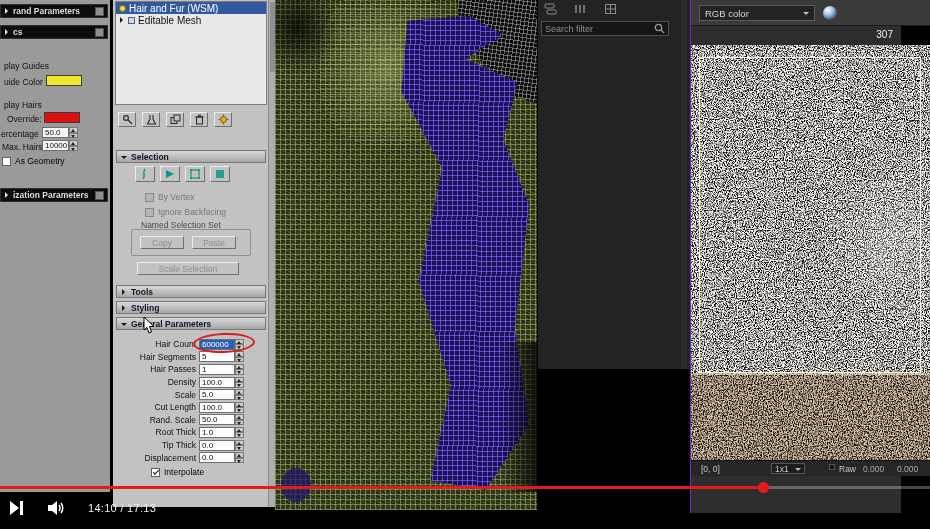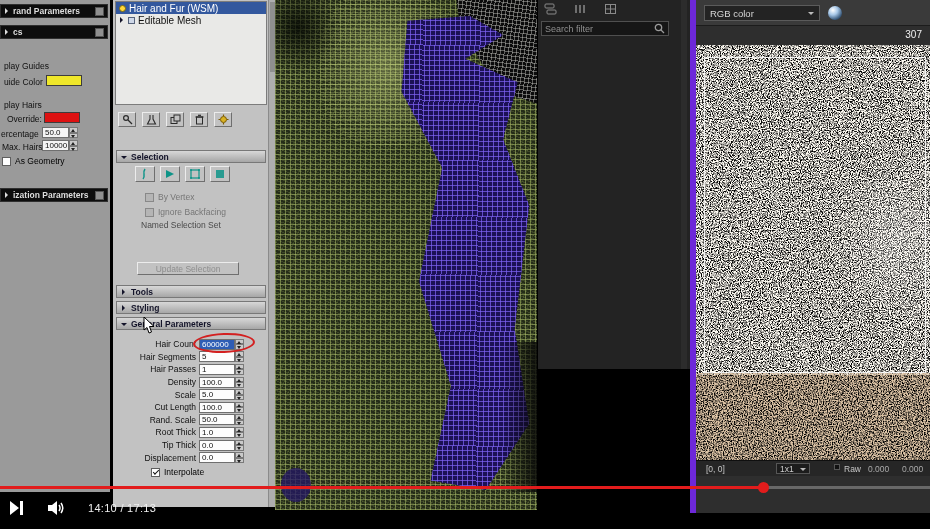--- a/index.html
+++ b/index.html
@@ -68,21 +68,21 @@
 
 
 #scene-panel{position:absolute;left:537px;top:0;width:153px;height:369px;background:#232323;border-left:1px solid #000}
 .sp-icons{position:absolute;left:6px;top:3px;display:flex;gap:17px}
 .spico{width:13px;height:12px;display:flex;align-items:center;justify-content:center}
 #search-box{position:absolute;left:3px;top:21px;width:128px;height:15px;background:#161616;border:1px solid #4f4f4f;display:flex;align-items:center;padding:0 3px;gap:3px}
 #search-box .ph{font-size:9px;color:#8f8f8f;flex:1;white-space:nowrap;overflow:hidden}
 #sp-scroll{position:absolute;right:3px;top:0;width:6px;height:100%;background:#2c2c2c}
 
 
-#render-panel{position:absolute;left:690px;top:0;width:240px;height:513px;background:#2e2e2e;border-left:6px solid #6d28d9}
+#render-panel{position:absolute;left:690px;top:0;width:211px;height:513px;background:#2e2e2e;border-left:1px solid #6d28d9}
 #rf-toolbar{position:absolute;left:0;top:0;width:240px;height:26px;background:#3a3a3a;border-bottom:1px solid #1c1c1c}
 .dd{position:absolute;left:8px;top:5px;width:116px;height:16px;background:#232323;border:1px solid #5b5b5b;color:#d6d6d6;font-size:9.5px;display:flex;align-items:center;padding:0 5px;gap:4px;white-space:nowrap}
 .caret{width:0;height:0;border:3px solid transparent;border-top-color:#bbb;margin-left:auto;transform:translateY(2px);flex:none}
 #sphere{position:absolute;left:132px;top:6px;width:14px;height:14px;border-radius:50%;background:radial-gradient(circle at 35% 30%,#fff,#a8c8e8 35%,#3e5e80 70%,#0e1824)}
 #frame-num{position:absolute;right:8px;top:29px;color:#f0f0f0;font-size:10px}
 #rf-canvas{position:absolute;left:0;top:45px;width:240px;height:415px;background:#000;overflow:hidden}
 #rf-frame{position:absolute;left:8px;top:12px;width:222px;height:316px;border:1px solid rgba(255,255,255,.85)}
 #rf-blob{position:absolute;right:-25px;top:110px;width:130px;height:170px;background:radial-gradient(ellipse,rgba(255,255,255,.28),transparent 70%)}
 #rf-status{position:absolute;left:0;top:460px;width:240px;height:16px;background:#262626;border-top:1px solid #0f0f0f;font-size:8.5px;color:#c6c6c6}
 #rf-status span{position:absolute;top:3px;white-space:nowrap}
@@ -230,22 +230,26 @@
   <div class="chkrow" style="left:32px;top:192px">
     <span class="cb dis"></span>
     <span class="dtext">By Vertex</span>
   </div>
   <div class="chkrow" style="left:32px;top:207px">
     <span class="cb dis"></span>
     <span class="dtext">Ignore Backfacing</span>
   </div>
 
   <span id="grp-label">Named Selection Set</span>
-
-  <div class="btn" style="left:24px;top:262px;width:102px;height:13px">Update Selection</div>
+  <div id="grp-box">
+    <div class="btn" style="left:8px;top:6px;width:44px;height:13px">Copy</div>
+    <div class="btn" style="left:60px;top:6px;width:44px;height:13px">Paste</div>
+  </div>
+
+  <div class="btn" style="left:24px;top:262px;width:102px;height:13px">Scale Selection</div>
 
   <div class="roll" style="top:285px">
     <span class="tri-r"></span>
     <span>Tools</span>
   </div>
   <div class="roll" style="top:301px">
     <span class="tri-r"></span>
     <span>Styling</span>
   </div>
   <div class="roll" style="top:317px">

